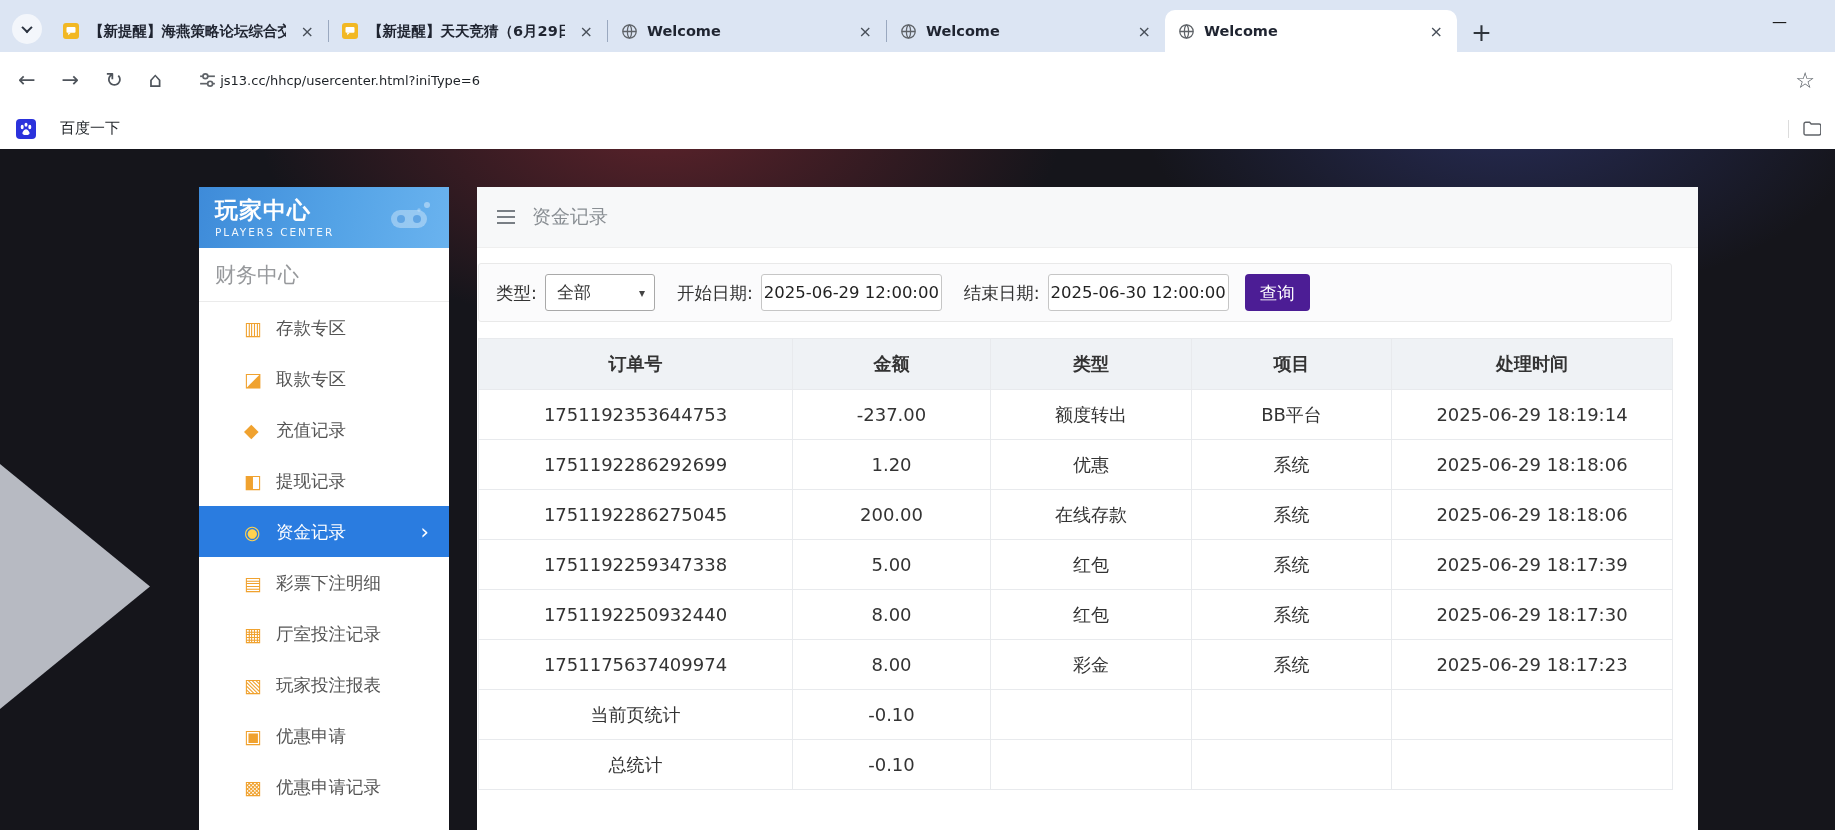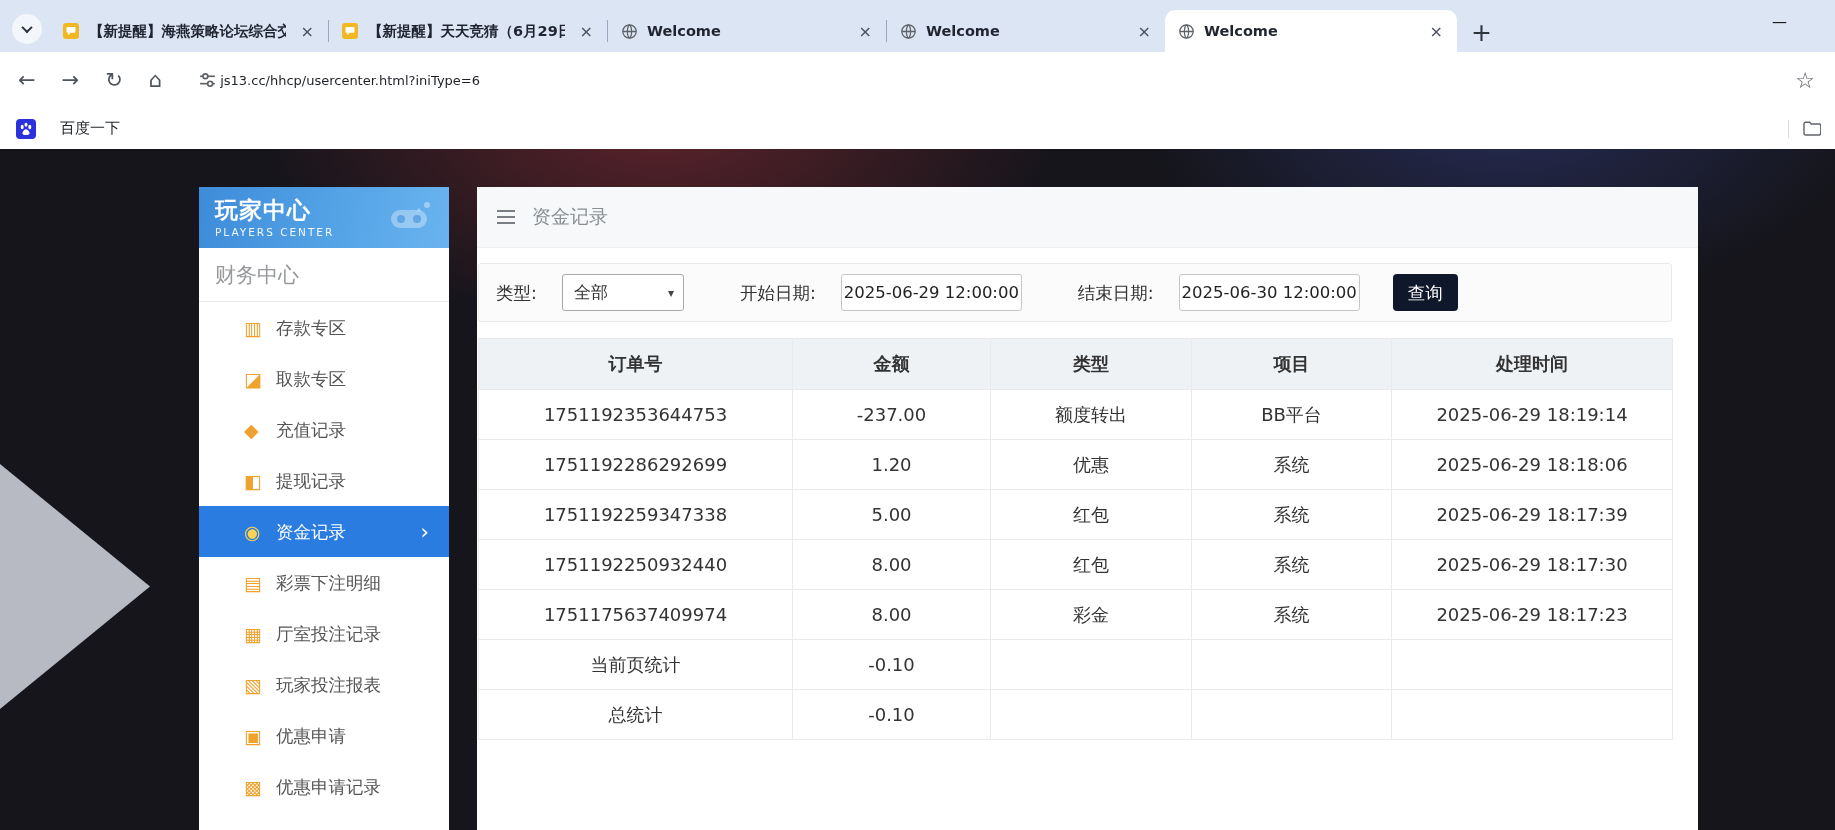--- a/index.html
+++ b/index.html
@@ -66,29 +66,29 @@
   .mi-chev { position:absolute; right:20px; color:#fff; font-size:21px; }
 
   
   .panel { position:absolute; left:477px; top:38px; width:1221px; bottom:0; background:#fff; }
   .panel-header { height:61px; background:#f7f8f9; display:flex; align-items:center; gap:15px;
     padding-left:20px; color:#8a8f94; font-size:19px; border-bottom:1px solid #efefef; }
   .hamb-wrap { width:20px; height:14px; display:flex; align-items:center; }
   .hamb { width:18px; height:2px; background:#797f85; box-shadow:0 6px 0 #797f85, 0 -6px 0 #797f85; }
   .panel-body { padding:15px 26px 0 1px; }
   .filter { height:59px; border:1px solid #e9e9e9; background:#fbfbfc; border-radius:3px;
-    display:flex; align-items:center; padding-left:17px; font-size:17.5px; color:#333; gap:25px; }
-  .select { width:122px; height:37px; border:1px solid #a9a9a9; border-radius:3px; background:#fff;
+    display:flex; align-items:center; padding-left:17px; font-size:17.5px; color:#333; gap:8px; }
+  .select { width:110px; height:37px; border:1px solid #a9a9a9; border-radius:3px; background:#fff;
     display:flex; align-items:center; justify-content:space-between; padding:0 9px 0 11px;
     font-size:17px; cursor:pointer; }
   .sel-arrow { font-size:12px; color:#444; }
   .gap { width:6px; }
   .date-input { width:181px; height:37px; border:1px solid #c6c6c6; border-radius:3px;
     text-align:center; font-size:16.5px; color:#222; font-family:inherit; background:#fff; }
-  .btn-search { height:37px; padding:0 15px; background:#0f172a; color:#fff; border:none;
+  .btn-search { height:37px; padding:0 15px; background:#4c1d95; color:#fff; border:none;
     border-radius:4px; font-size:17.5px; margin-left:8px; cursor:pointer; font-family:inherit; }
   table { margin-top:16px; width:100%; border-collapse:collapse; table-layout:fixed;
     font-size:18px; color:#333; }
   th,td { border:1px solid #e8eaed; height:50px; text-align:center; padding:0;
     overflow:hidden; white-space:nowrap; }
   thead th { background:#eff2f5; font-weight:bold; height:51px; color:#333; }
   th:nth-child(1){width:314px} th:nth-child(2){width:198px} th:nth-child(3){width:201px}
   th:nth-child(4){width:200px} th:nth-child(5){width:281px}
 </style>
 </head>
@@ -307,20 +307,27 @@
                 <td>2025-06-29 18:19:14</td>
               </tr>
               <tr>
                 <td>1751192286292699</td>
                 <td>1.20</td>
                 <td>优惠</td>
                 <td>系统</td>
                 <td>2025-06-29 18:18:06</td>
               </tr>
               <tr>
+                <td>1751192286275045</td>
+                <td>200.00</td>
+                <td>在线存款</td>
+                <td>系统</td>
+                <td>2025-06-29 18:18:06</td>
+              </tr>
+              <tr>
                 <td>1751192259347338</td>
                 <td>5.00</td>
                 <td>红包</td>
                 <td>系统</td>
                 <td>2025-06-29 18:17:39</td>
               </tr>
               <tr>
                 <td>1751192250932440</td>
                 <td>8.00</td>
                 <td>红包</td>

